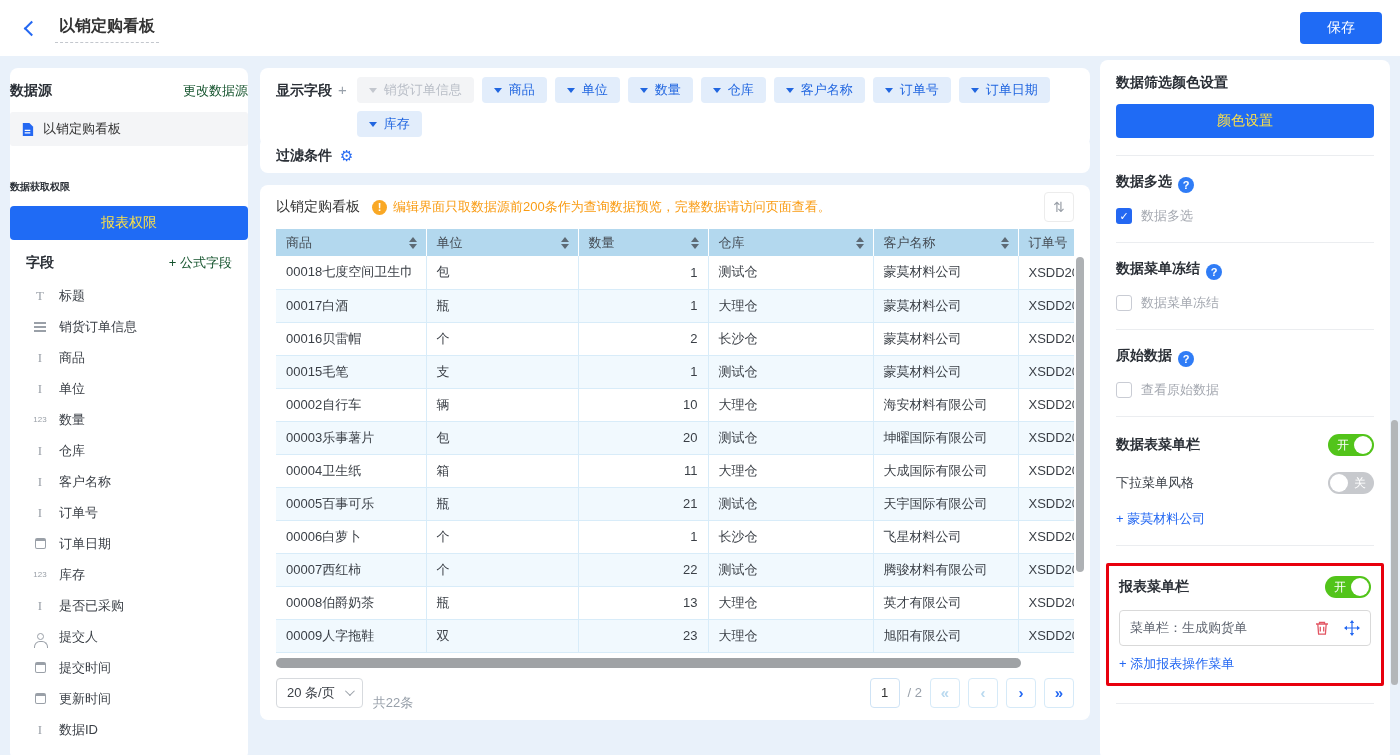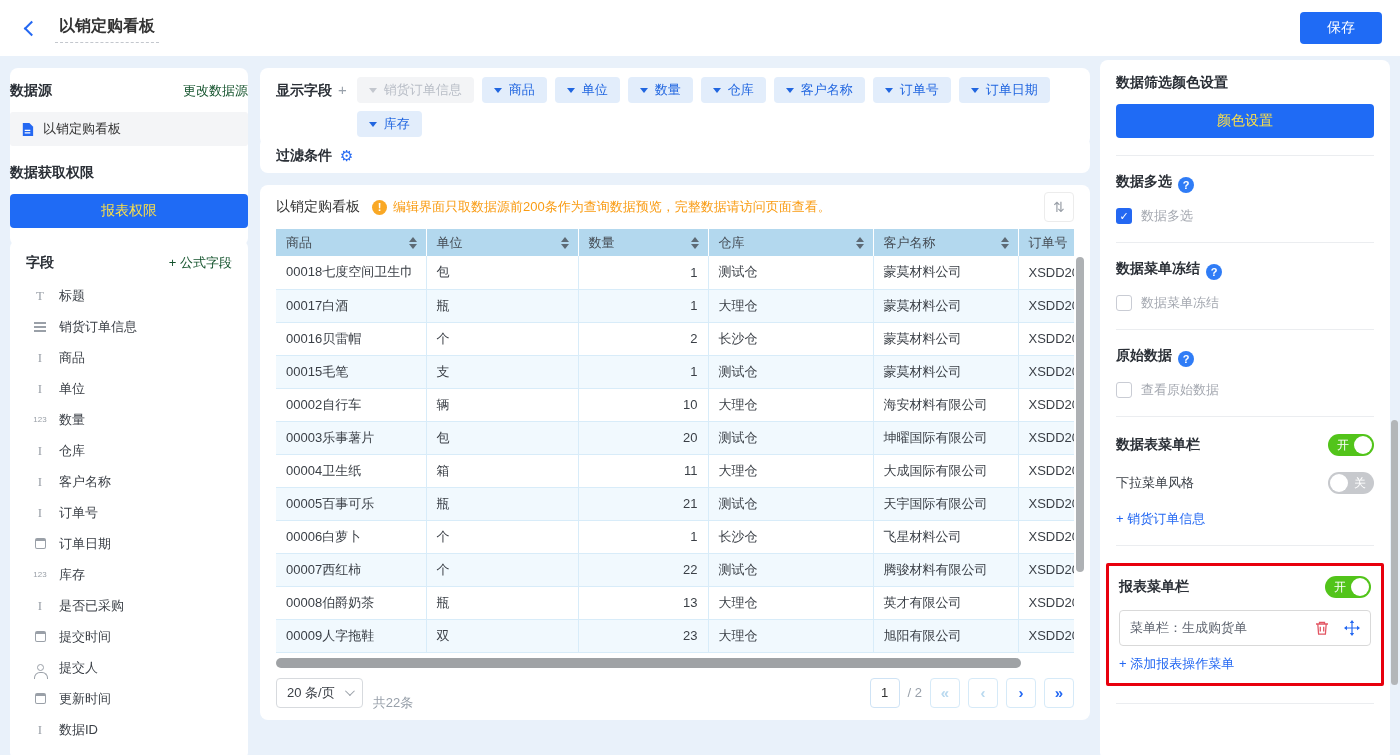--- a/index.html
+++ b/index.html
@@ -19,21 +19,21 @@
     border:none; border-radius:4px; font-size:14px; cursor:pointer; font-family:inherit; }
   
   .card { position:absolute; background:#fff; border-radius:8px; }
   
   .card-datasource { left:10px; top:68px; width:238px; padding:14px 0 18px; }
   .panel-head { display:flex; align-items:center; justify-content:space-between; }
   .panel-title { font-size:14px; font-weight:bold; color:#2a2f36; }
   .blue-link { color:#14532d; font-size:13px; cursor:pointer; text-decoration:none; }
   .source-item { margin-top:12px; background:#f4f5f7; border-radius:3px; height:34px;
     display:flex; align-items:center; gap:8px; padding:0 10px; cursor:pointer; }
-  .sec-title { margin-top:18px; font-size:14px; font-weight:bold; color:#2a2f36; }
+  .sec-title { margin-top:34px; font-size:10px; font-weight:bold; color:#2a2f36; }
   .full-blue-btn { margin-top:12px; width:100%; height:34px; background:#1f6bf5; color:#fde047;
     border:none; border-radius:4px; font-size:14px; cursor:pointer; font-family:inherit; }
   .card-fields { left:10px; top:240px; width:238px; height:520px; padding:14px 16px; overflow:hidden; }
   .field-list { margin-top:8px; }
   .field-item { height:31px; display:flex; align-items:center; gap:9px; cursor:pointer; padding-left:4px; }
   .field-label { color:#3a3f46; }
   .fic { width:20px; display:flex; align-items:center; justify-content:center; color:#9aa0a8; flex:none; }
   .fi-title { font-family:"Liberation Serif",serif; font-size:13px; }
   .fi-text  { font-family:"Liberation Serif",serif; font-size:13px; }
   .fi-number{ font-size:8px; letter-spacing:0; }
@@ -209,30 +209,30 @@
       </div>
     <div class="field-item">
         <span class="fic fi-number">123</span>
         <span class="field-label">库存</span>
       </div>
     <div class="field-item">
         <span class="fic fi-text">I</span>
         <span class="field-label">是否已采购</span>
       </div>
     <div class="field-item">
+        <span class="fic fi-person">
+          <i></i>
+        </span>
+        <span class="field-label">提交人</span>
+      </div>
+    <div class="field-item">
         <span class="fic fi-date">
           <i></i>
         </span>
         <span class="field-label">提交时间</span>
-      </div>
-    <div class="field-item">
-        <span class="fic fi-person">
-          <i></i>
-        </span>
-        <span class="field-label">提交人</span>
       </div>
     <div class="field-item">
         <span class="fic fi-date">
           <i></i>
         </span>
         <span class="field-label">更新时间</span>
       </div>
     <div class="field-item">
         <span class="fic fi-text">I</span>
         <span class="field-label">数据ID</span>
@@ -492,21 +492,21 @@
         <span class="knob"></span>
       </span>
   </div>
   <div class="toggle-row">
     <span class="row-label">下拉菜单风格</span>
     <span class="toggle off">
         <span class="t-lab">关</span>
         <span class="knob"></span>
       </span>
   </div>
-  <a class="add-link">+ 销货订单信息</a>
+  <a class="add-link">+ 蒙莫材料公司</a>
 
   <hr class="divider">
 
   <div class="red-box">
     <div class="toggle-row" style="margin-bottom:0;">
       <span class="panel-title">报表菜单栏</span>
       <span class="toggle on">
           <span class="t-lab">开</span>
           <span class="knob"></span>
         </span>

